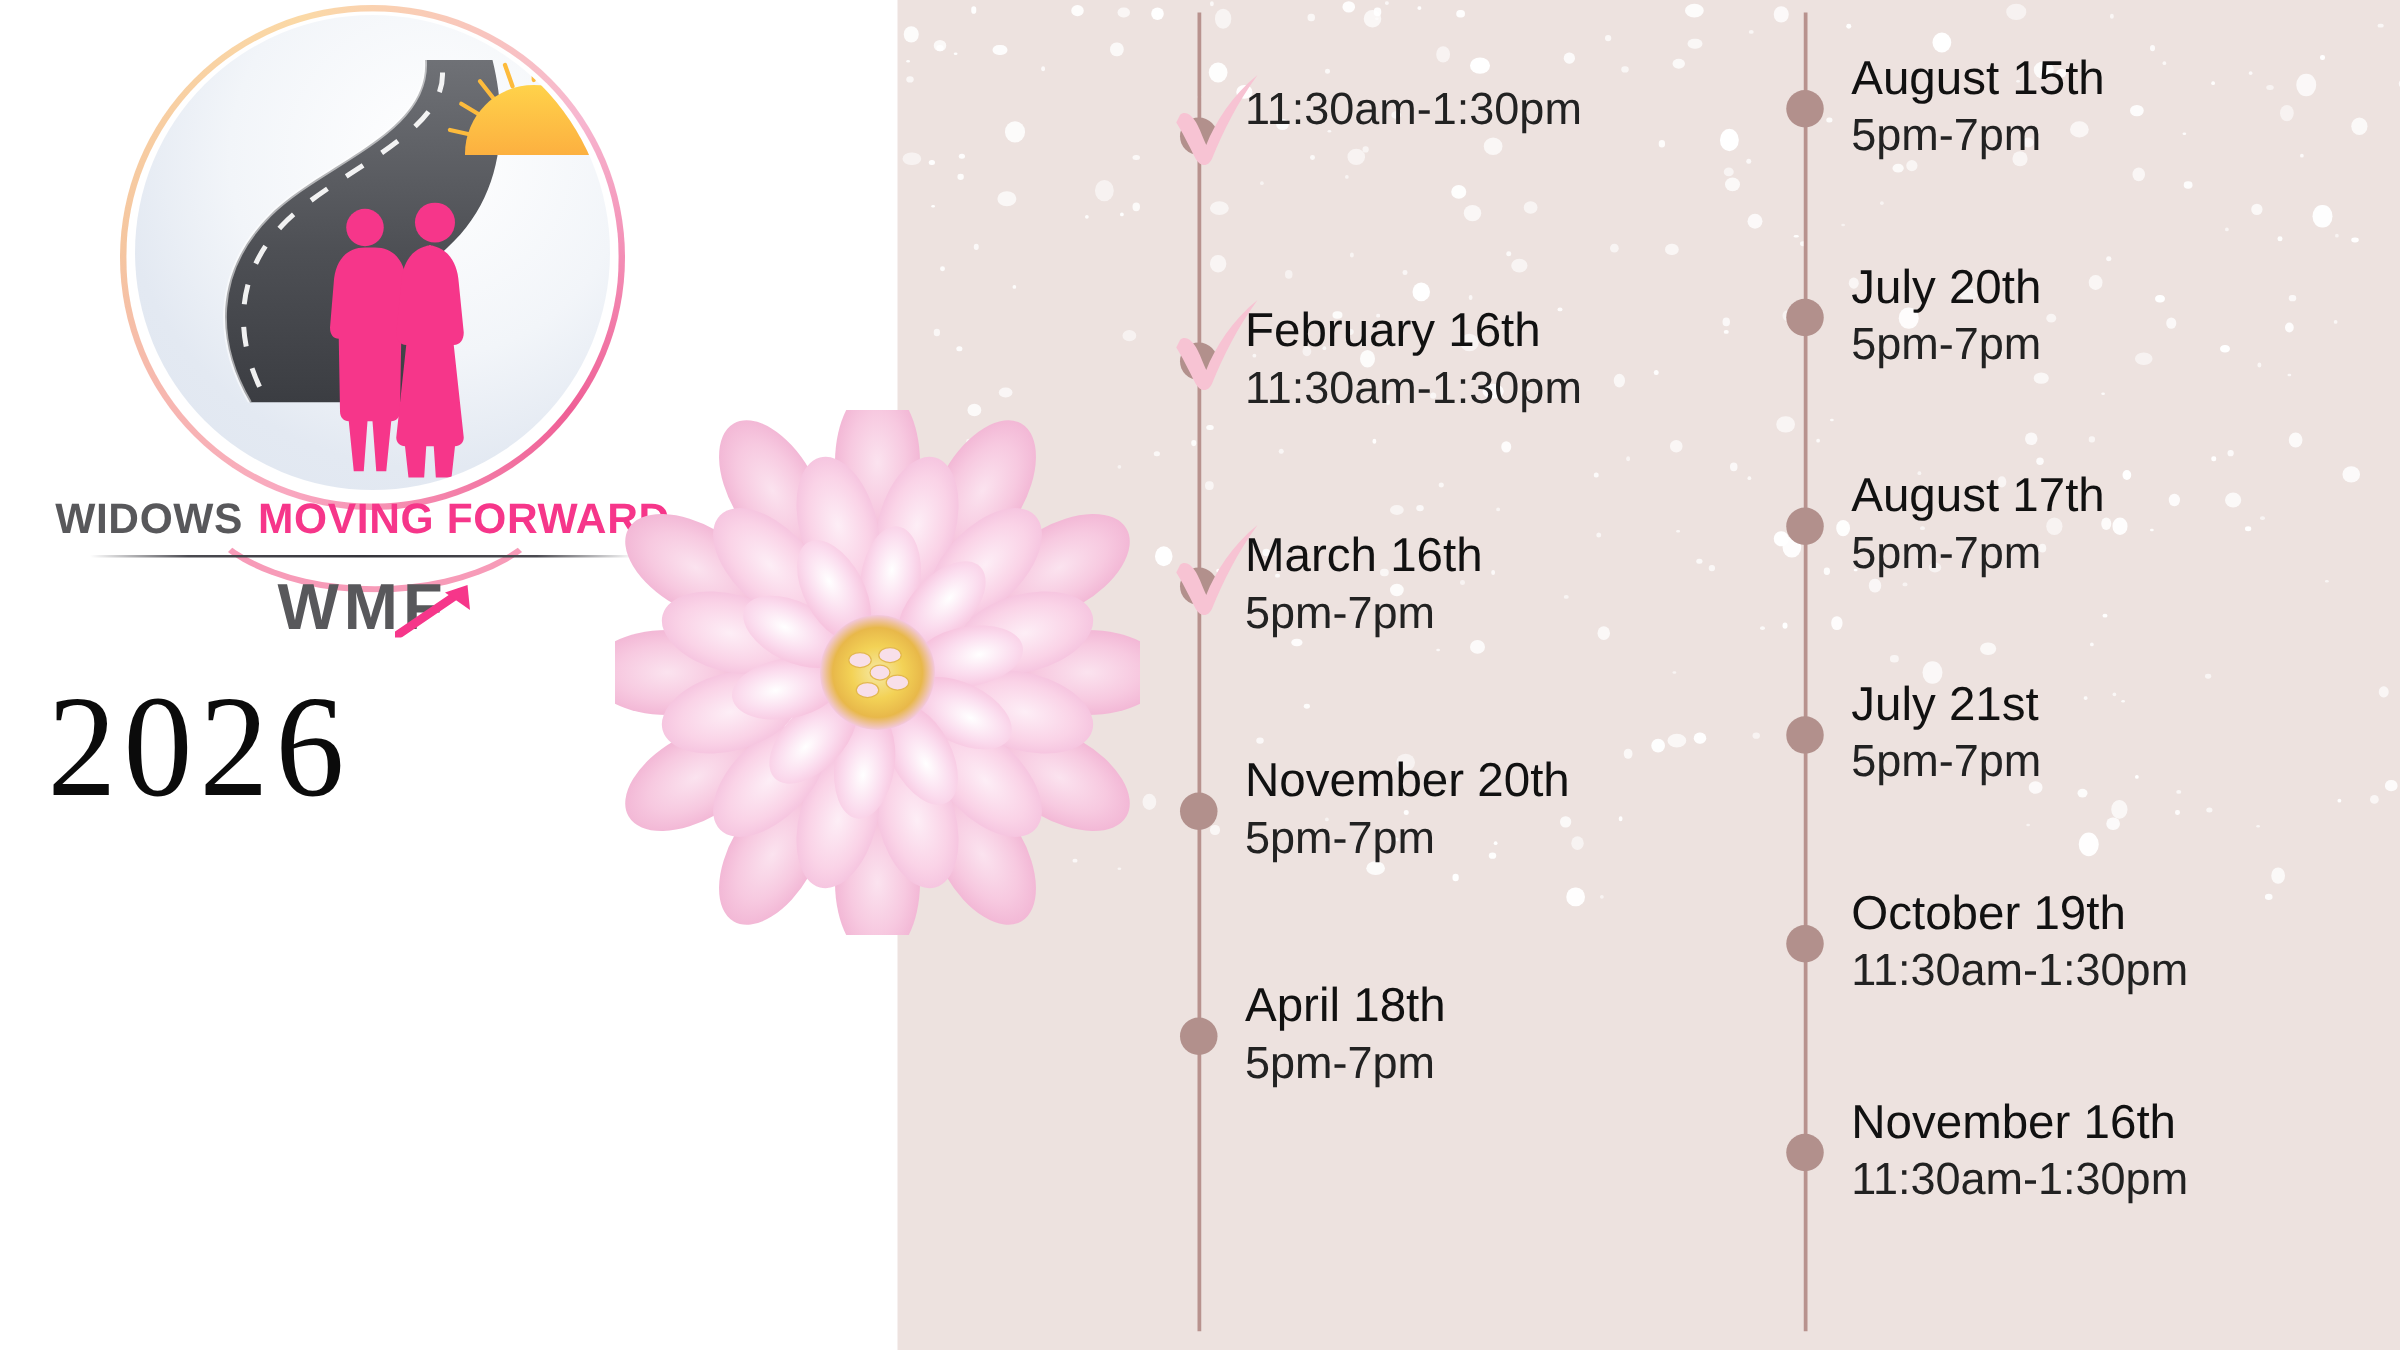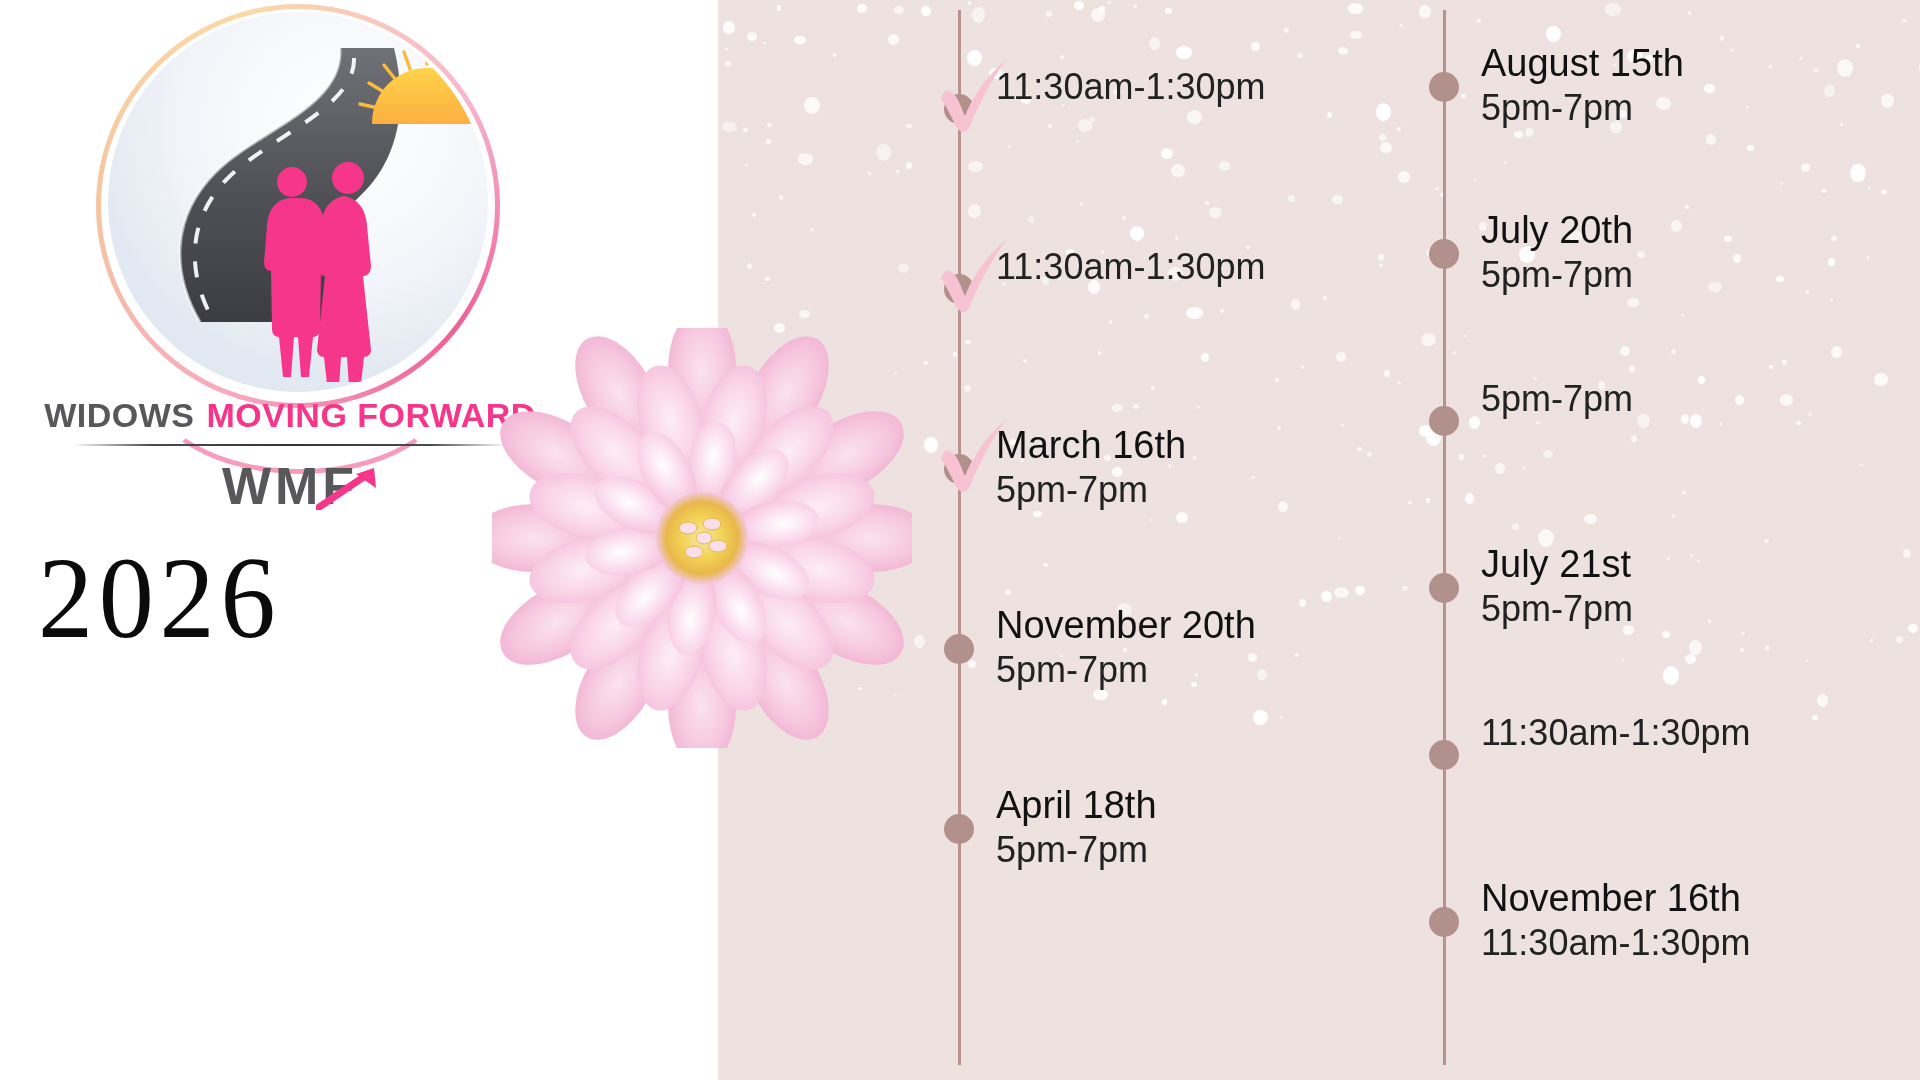--- a/index.html
+++ b/index.html
@@ -591,20 +591,21 @@
         <div class="ev-txt" style="left: 52px; top: -30px;">
           <div class="ev-time">11:30am-1:30pm</div>
         </div>
       </div>
       <div class="ev" style="left: 0px; top: 274px;">
         <div class="ev-dot" style="left: 0px; top: 0px;"></div>
         <svg class="check" viewBox="0 0 92 92" style="left: -24px; top: -46px;">
           <path d="M24 44 C 28 40, 34 44, 38 52 C 41 58, 43 64, 45 68 C 52 50, 66 28, 86 12 C 70 34, 58 58, 50 78 C 47 86, 40 86, 36 78 C 31 68, 25 56, 21 50 Z" fill="#f7c3d3"></path>
         </svg>
         <div class="ev-txt" style="left: 52px; top: -30px;">
+          <div class="ev-date">February 16th</div>
           <div class="ev-time">11:30am-1:30pm</div>
         </div>
       </div>
       <div class="ev" style="left: 0px; top: 454px;">
         <div class="ev-dot" style="left: 0px; top: 0px;"></div>
         <svg class="check" viewBox="0 0 92 92" style="left: -24px; top: -46px;">
           <path d="M24 44 C 28 40, 34 44, 38 52 C 41 58, 43 64, 45 68 C 52 50, 66 28, 86 12 C 70 34, 58 58, 50 78 C 47 86, 40 86, 36 78 C 31 68, 25 56, 21 50 Z" fill="#f7c3d3"></path>
         </svg>
         <div class="ev-txt" style="left: 52px; top: -30px;">
           <div class="ev-date">March 16th</div>
@@ -639,33 +640,35 @@
       <div class="ev" style="left: 0px; top: 239px;">
         <div class="ev-dot" style="left: 0px; top: 0px;"></div>
         <div class="ev-txt" style="left: 52px; top: -30px;">
           <div class="ev-date">July 20th</div>
           <div class="ev-time">5pm-7pm</div>
         </div>
       </div>
       <div class="ev" style="left: 0px; top: 406px;">
         <div class="ev-dot" style="left: 0px; top: 0px;"></div>
         <div class="ev-txt" style="left: 52px; top: -30px;">
+          <div class="ev-date">August 17th</div>
           <div class="ev-time">5pm-7pm</div>
         </div>
       </div>
       <div class="ev" style="left: 0px; top: 573px;">
         <div class="ev-dot" style="left: 0px; top: 0px;"></div>
         <div class="ev-txt" style="left: 52px; top: -30px;">
           <div class="ev-date">July 21st</div>
           <div class="ev-time">5pm-7pm</div>
         </div>
       </div>
       <div class="ev" style="left: 0px; top: 740px;">
         <div class="ev-dot" style="left: 0px; top: 0px;"></div>
         <div class="ev-txt" style="left: 52px; top: -30px;">
+          <div class="ev-date">October 19th</div>
           <div class="ev-time">11:30am-1:30pm</div>
         </div>
       </div>
       <div class="ev" style="left: 0px; top: 907px;">
         <div class="ev-dot" style="left: 0px; top: 0px;"></div>
         <div class="ev-txt" style="left: 52px; top: -30px;">
           <div class="ev-date">November 16th</div>
           <div class="ev-time">11:30am-1:30pm</div>
         </div>
       </div>

